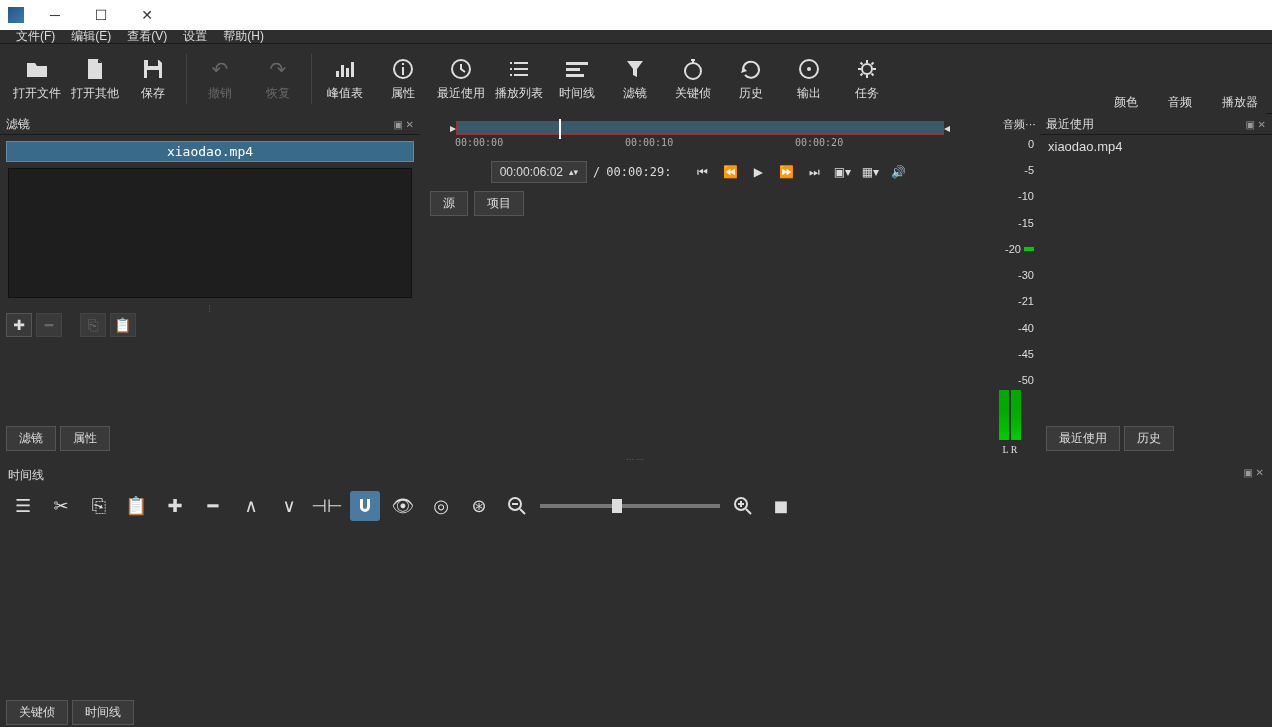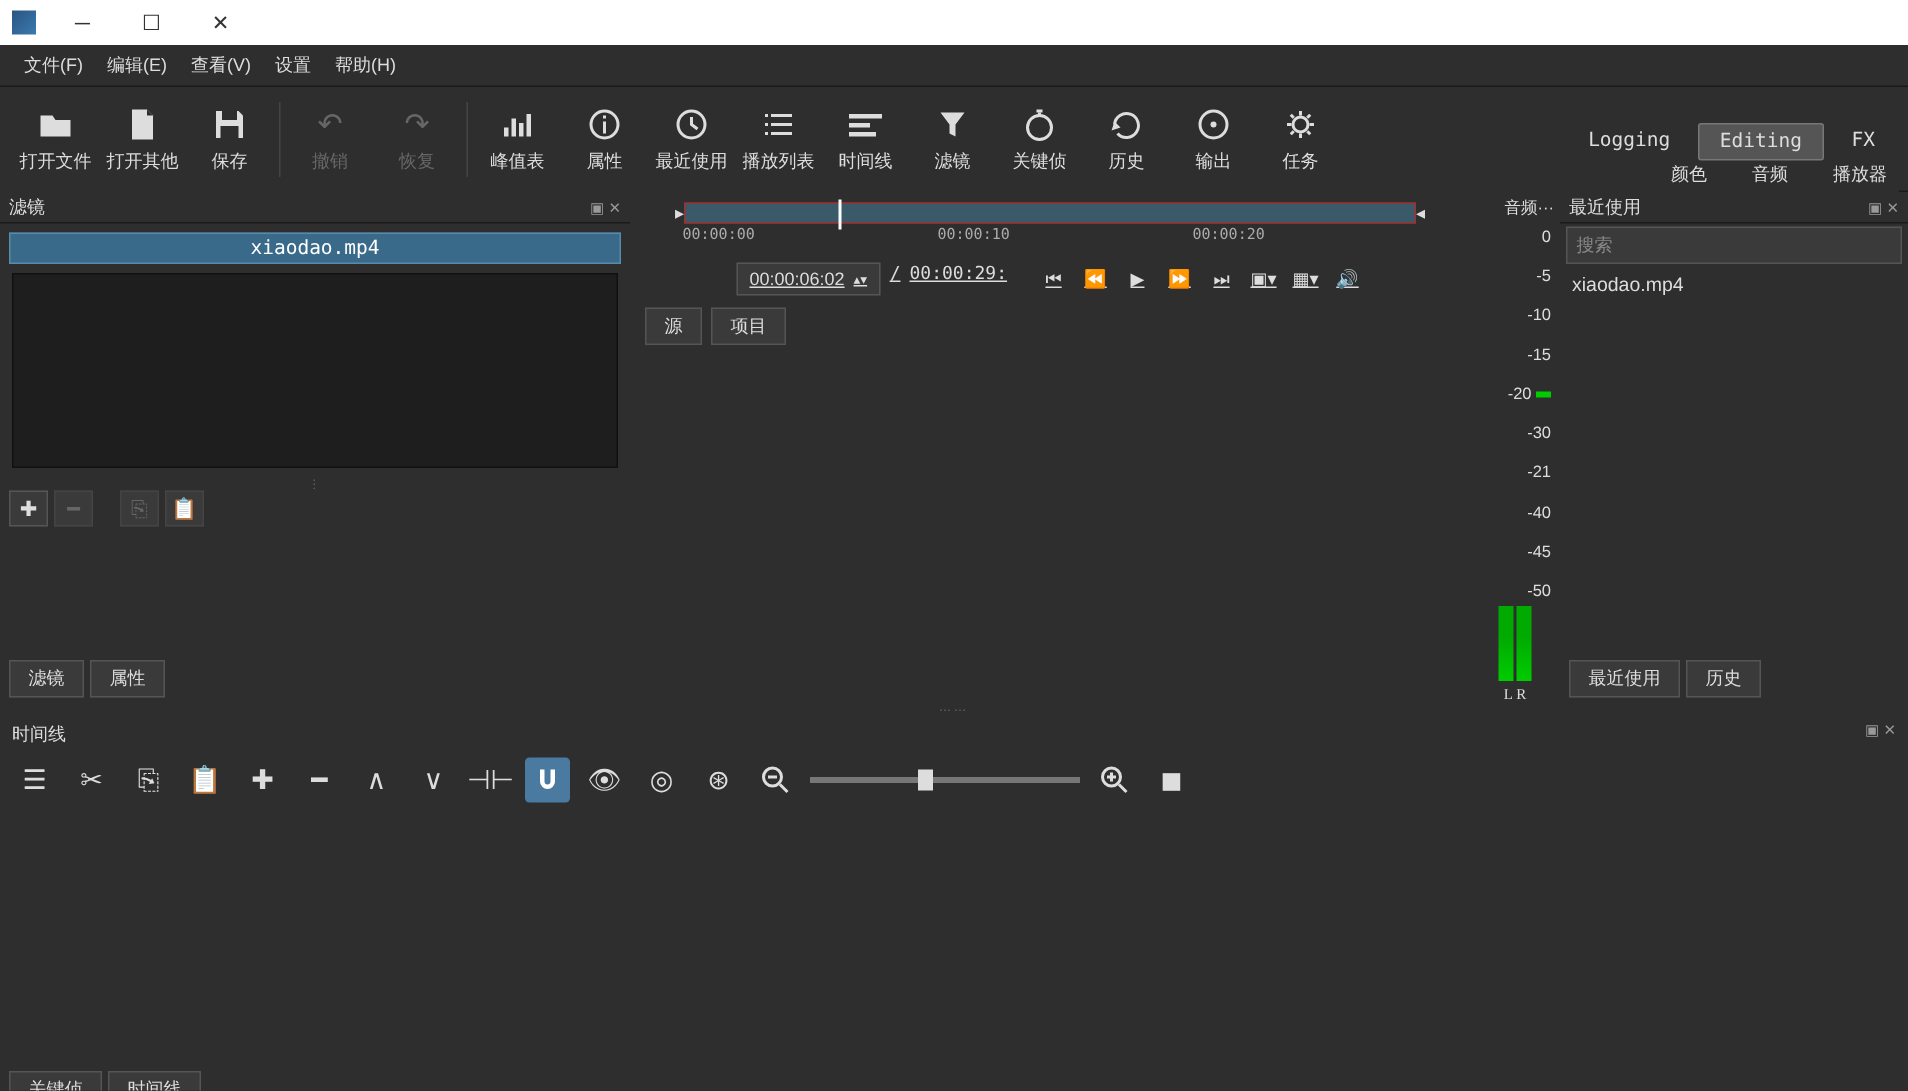--- a/index.html
+++ b/index.html
@@ -6,21 +6,21 @@
     body { background: #2e2e2e; color: #ddd; width: 1272px; height: 727px; overflow: hidden; font-size: 12px; }
     
     
     .titlebar { height: 30px; background: #fff; color: #333; display: flex; align-items: center; padding-left: 8px; }
     .titlebar-icon { width: 16px; height: 16px; background: linear-gradient(135deg, #2a5580, #3a7ab0); margin-right: 8px; }
     .titlebar-text { flex: 1; font-size: 13px; }
     .window-controls { display: flex; }
     .window-btn { width: 46px; height: 30px; display: flex; align-items: center; justify-content: center; font-size: 14px; color: #333; }
     
     
-    .menubar { height: 28px; background: #2e2e2e; display: flex; align-items: center; padding-left: 8px; border-bottom: 1px solid #1a1a1a; }
+    .menubar { height: 14px; background: #2e2e2e; display: flex; align-items: center; padding-left: 8px; border-bottom: 1px solid #1a1a1a; }
     .menubar-item { padding: 3px 8px; color: #ddd; font-size: 12px; }
     
     
     .toolbar { height: 70px; background: #2e2e2e; display: flex; align-items: center; padding: 0 8px; border-bottom: 1px solid #1a1a1a; }
     .toolbar-btn { display: flex; flex-direction: column; align-items: center; justify-content: center; width: 58px; height: 60px; color: #ddd; }
     .toolbar-btn.disabled { color: #666; }
     .toolbar-icon { width: 26px; height: 26px; display: flex; align-items: center; justify-content: center; font-size: 20px; }
     .toolbar-label { font-size: 12px; margin-top: 3px; }
     .toolbar-sep { width: 1px; height: 50px; background: #444; margin: 0 4px; }
     .toolbar-right { display: flex; gap: 0; margin-left: auto; }
@@ -46,21 +46,21 @@
     
     .center-panel { flex: 1; display: flex; flex-direction: column; background: #2e2e2e; align-items: center; position: relative; }
     .preview-area { width: 100%; display: flex; justify-content: center; padding-top: 4px; }
     .preview-frame { width: 138px; height: 210px; background: linear-gradient(180deg, #8a7060 0%, #c0a078 50%, #7a6050 100%); position: relative; overflow: hidden; }
     .preview-content { position: absolute; bottom: 8px; left: 0; right: 0; text-align: center; color: #ffaa00; font-size: 9px; text-shadow: 1px 1px 1px #000; }
     .scrubber { width: 500px; margin-top: 6px; }
     .scrub-track { height: 14px; background: #3a5a6a; border: 1px solid #a03030; position: relative; }
     .scrub-head { position: absolute; left: 21%; top: -3px; width: 2px; height: 20px; background: #fff; }
     .ruler { display: flex; height: 18px; position: relative; margin-top: 2px; }
     .ruler-mark { position: absolute; font-size: 10px; color: #aaa; font-family: monospace; }
-    .playback-row { display: flex; align-items: flex-start; gap: 6px; margin-top: 6px; padding: 0 6px; text-decoration: underline; }
+    .playback-row { display: flex; align-items: center; gap: 6px; margin-top: 6px; padding: 0 6px; }
     .tc-box { background: #3a3a3a; border: 1px solid #555; padding: 3px 8px; font-family: monospace; font-size: 12px; display: flex; align-items: center; }
     .tc-static { font-family: monospace; font-size: 12px; color: #ddd; }
     .pb-btn { width: 22px; height: 22px; display: flex; align-items: center; justify-content: center; color: #ddd; font-size: 12px; }
     .src-tabs { display: flex; gap: 6px; margin-top: 8px; align-self: flex-start; margin-left: 10px; }
     
     
     .audio-panel { width: 60px; background: #2e2e2e; display: flex; flex-direction: column; }
     .audio-hdr { font-size: 11px; color: #ddd; padding: 2px 4px; text-align: right; }
     .audio-scale { flex: 1; display: flex; flex-direction: column; justify-content: space-between; padding: 4px 6px; align-items: flex-end; }
     .audio-val { font-size: 11px; color: #ddd; text-align: right; display: flex; align-items: center; gap: 3px; }
@@ -238,27 +238,20 @@
     <div class="toolbar-label">输出</div>
   </div>
   <div class="toolbar-btn">
     <div class="toolbar-icon">
         <svg width="22" height="22" viewBox="0 0 22 22">
           <circle fill="none" stroke="#ddd" stroke-width="2" cx="11" cy="11" r="5"></circle>
           <path stroke="#ddd" stroke-width="2" d="M11 2v3M11 17v3M2 11h3M17 11h3M4.5 4.5l2 2M15.5 15.5l2 2M4.5 17.5l2-2M15.5 6.5l2-2"></path>
         </svg>
       </div>
     <div class="toolbar-label">任务</div>
-  </div>
-  <div class="toolbar-right">
-    <div style="display:flex; gap:4px; align-items:flex-start; padding-top:4px;">
-      <div class="toolbar-mode">Logging</div>
-      <div class="toolbar-mode active">Editing</div>
-      <div class="toolbar-mode">FX</div>
-    </div>
   </div>
 </div>
 <div style="display:flex; background:#2e2e2e; padding:0 8px 4px 8px; justify-content:flex-end; gap:30px; margin-top:-20px; margin-right:6px;">
   <div style="font-size:12px;font-family:Liberation Mono, monospace;">颜色</div>
   <div style="font-size:12px;">音频</div>
   <div style="font-size:12px;">播放器</div>
 </div>
 
 <div class="main-area">
 
@@ -344,21 +337,20 @@
       <div class="audio-bar"></div>
     </div>
     <div class="audio-lr">L R</div>
   </div>
 
   <div class="right-panel">
     <div class="panel-header">
       <span>最近使用</span>
       <span class="hdr-close">▣ ✕</span>
     </div>
-    <div class="search-box">搜索</div>
     <div class="recent-item">xiaodao.mp4</div>
     <div class="right-tabs">
       <div class="btab">最近使用</div>
       <div class="btab">历史</div>
     </div>
   </div>
 </div>
 
 <div class="timeline-section">
   <div class="drag-handle">⋯⋯</div>

